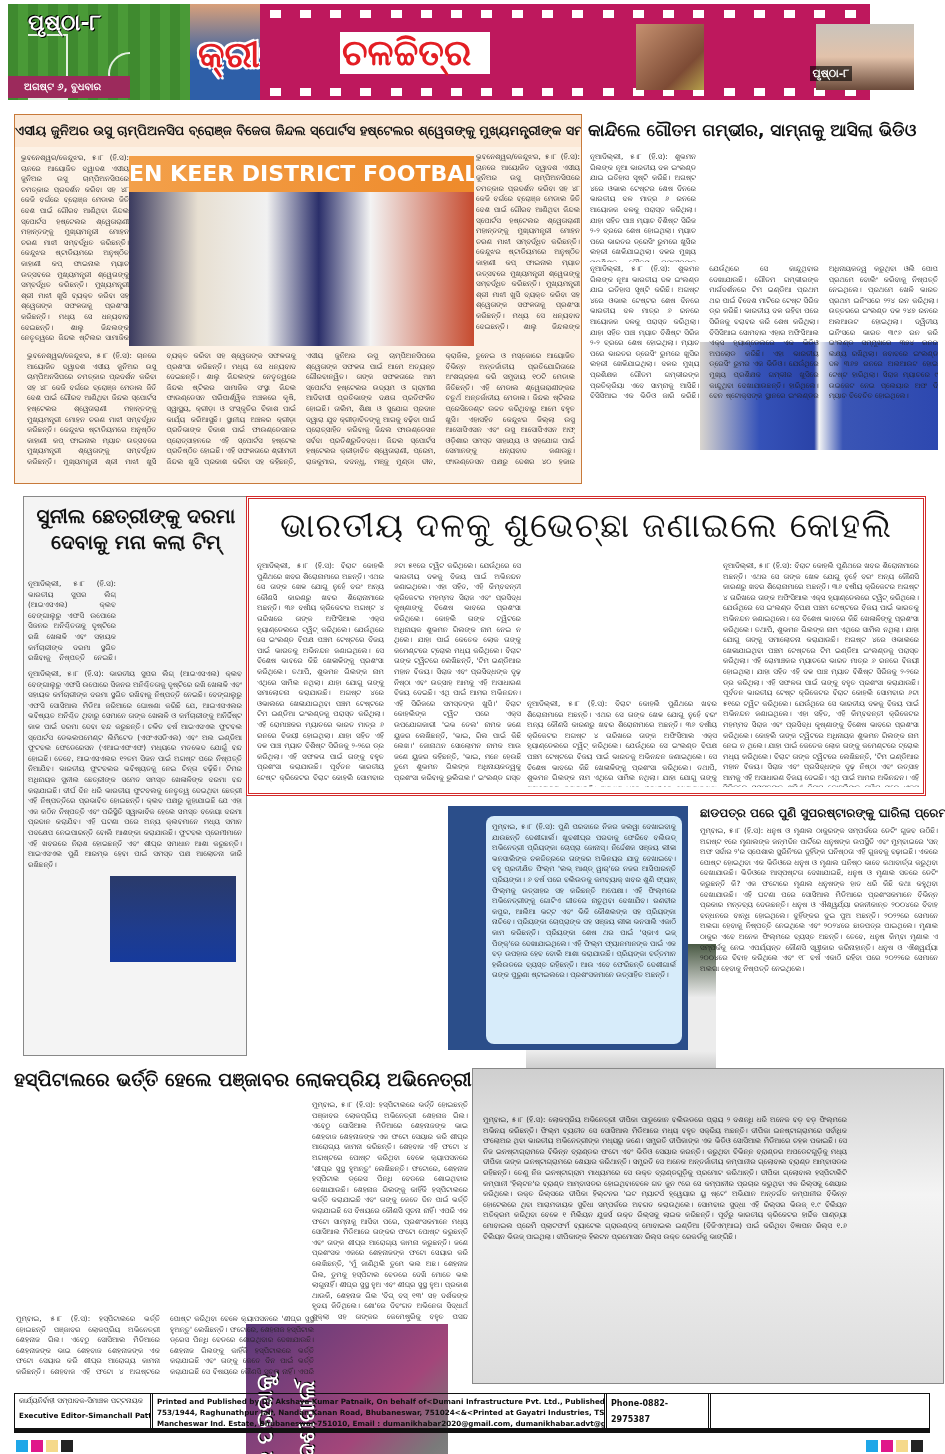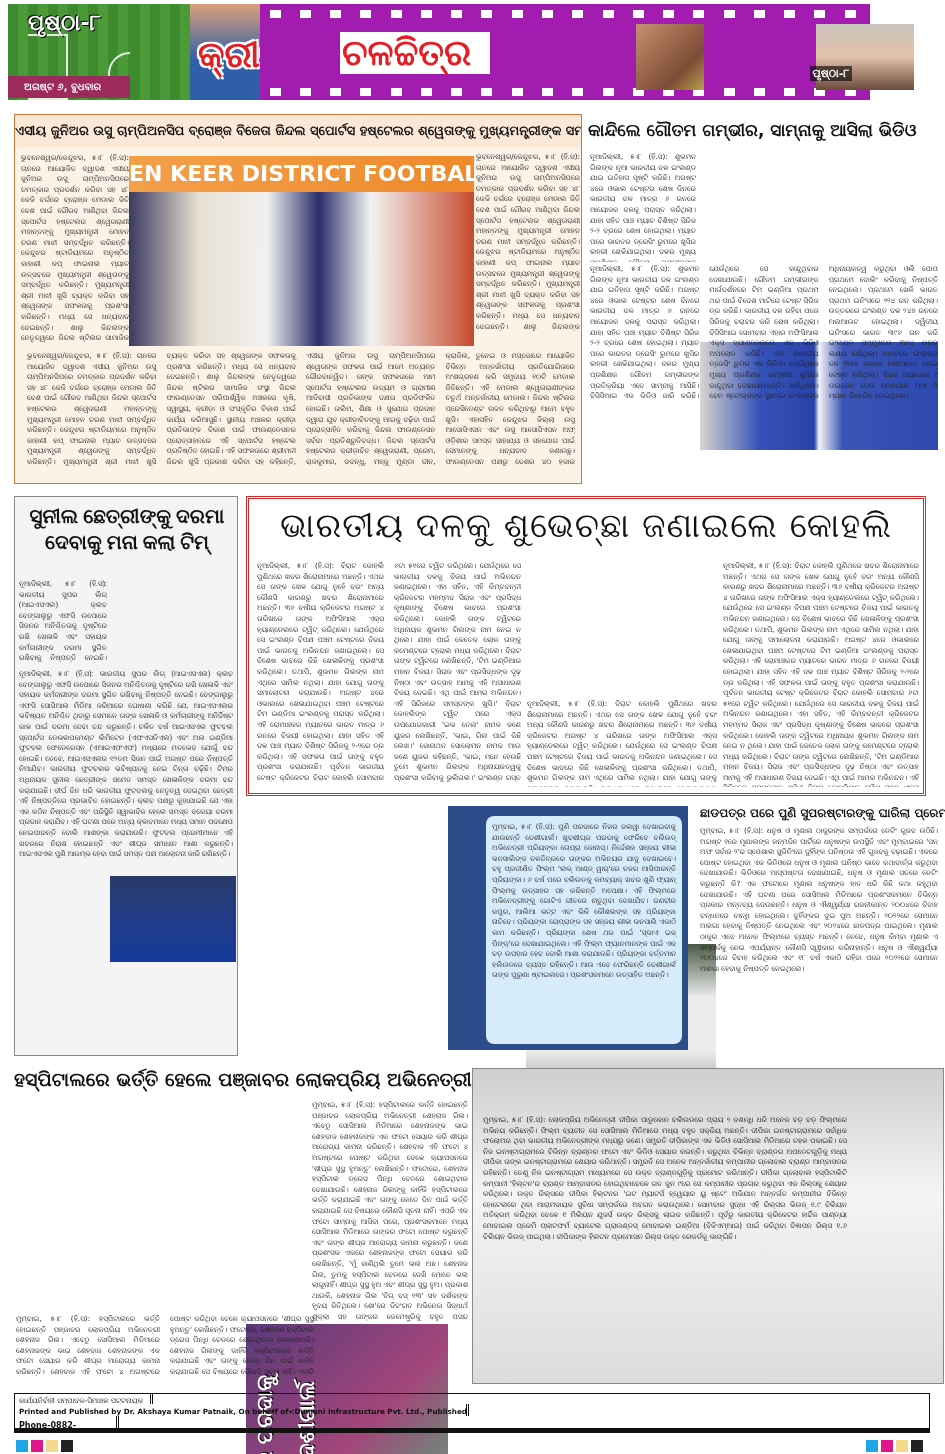--- a/index.html
+++ b/index.html
@@ -14,39 +14,39 @@
 
   
   #masthead { left: 8px; top: 4px; width: 918px; height: 96px; }
   .mh-field { position: absolute; left: 0; top: 0; width: 252px; height: 96px; background: repeating-linear-gradient(90deg,#3f8a2f 0 10px,#4a9a37 10px 20px); }
   .mh-field .line { position:absolute; border:2px solid rgba(255,255,255,0.85); }
   .mh-page { position:absolute; left: 20px; top: 6px; font-size: 22px; font-weight: bold; color: #fff; text-shadow: 1px 1px 0 #000,-1px -1px 0 #000; }
   .mh-date { position:absolute; left: 0; top: 72px; width: 122px; height: 22px; background: #9c2a5c; color: #fff; font-size: 10px; line-height: 22px; padding-left: 16px; font-weight: bold; }
   .mh-field2 { position:absolute; left: 122px; top: 0; width: 130px; height: 96px; background: repeating-linear-gradient(90deg,#3f8a2f 0 10px,#4a9a37 10px 20px); }
   .mh-cricketer { position:absolute; left: 182px; top: 0; width: 72px; height: 96px; background: linear-gradient(#d9a07a, #2e5fa8 60%, #2e5fa8); }
   .mh-krida { position:absolute; left: 190px; top: 30px; font-size: 36px; font-weight: bold; color: #e31e24; text-shadow: 2px 2px 0 #fff, -2px -2px 0 #fff, 2px -2px 0 #fff, -2px 2px 0 #fff; }
-  .mh-film { position:absolute; left: 252px; top: 0; width: 610px; height: 96px; background: #a21caf; }
+  .mh-film { position:absolute; left: 252px; top: 0; width: 610px; height: 96px; background: #be185d; }
   .sprocket-row { position:absolute; left: 0; width: 666px; height: 10px; display:flex; justify-content: space-around; }
   .sprocket-row span { width: 11px; height: 8px; background: #fff; display:block; }
   .mh-chalachitra { position:absolute; left: 80px; top: 28px; width: 150px; font-size: 36px; font-weight: bold; color: #e31e24; background: #fff; padding: 0 2px; }
   .mh-frame1 { position:absolute; left: 352px; top: 20px; width: 68px; height: 66px; background: linear-gradient(135deg,#c69170,#7d4b35 70%,#b5a04a); }
   .mh-frame4 { position:absolute; left: 584px; top: 20px; width: 70px; height: 66px; background: linear-gradient(#c9c4bc,#e2c2aa 50%,#6a4a3a); }
   .mh-page2 { position:absolute; right: 18px; top: 62px; color: #fff; font-size: 11px; font-weight: bold; background: rgba(0,0,0,0.6); padding: 1px 3px; }
 
   
   #s1 { left: 14px; top: 114px; width: 568px; height: 370px; border: 1px solid #c87a3a; background: #fdf2e6; }
   .s1-head { position:absolute; left: 0; top: 0; width: 566px; height: 32px; background: #fbe8d6; font-size: 13px; font-weight: bold; text-align: center; line-height: 32px; white-space: nowrap; overflow: hidden; }
   #s1-photo { left: 129px; top: 156px; width: 345px; height: 190px; background: linear-gradient(90deg,#3a3a5e 0%,#e7dfd1 20%,#f1f1f1 40%,#2b2f6a 55%,#f3f3f3 70%,#c64b2f 100%); }
 
   
   #s2-head { left: 588px; top: 120px; width: 350px; font-size: 17px; font-weight: bold; white-space: nowrap; }
   #s2-photo { left: 700px; top: 152px; width: 238px; height: 108px; background: linear-gradient(90deg,#d9d5cf 0%,#3552b8 25%,#2a43a8 48%,#f5f5f5 50%,#3a55b5 60%,#2d48b0 100%); }
 
   
-  #s3 { left: 14px; top: 496px; width: 224px; height: 560px; border: 1px solid #888; background: #f4f4f4; font-family: Liberation Serif, serif; }
+  #s3 { left: 23px; top: 496px; width: 224px; height: 560px; border: 1px solid #888; background: #f4f4f4; }
   .s3-head { position:absolute; left:6px; top:6px; width: 212px; font-size: 20px; font-weight: bold; text-align:center; line-height: 26px; }
   #s3-photo { left: 96px; top: 82px; width: 126px; height: 86px; background: linear-gradient(#2a3a6a,#1f3c8c 60%,#163a9c); }
 
   
   #s4 { left: 246px; top: 496px; width: 680px; height: 300px; border: 3px double #d32b2b; background: #fff; }
   .s4-head { position:absolute; left: 0; top: 6px; width: 674px; font-size: 34px; font-weight: normal; text-align: center; letter-spacing: 1px; }
   #s4-photo { left: 278px; top: 62px; width: 190px; height: 134px; background: linear-gradient(#4a5a44,#ececec 40%,#ececec 80%,#bbb); }
 
   
   #s5-photo { left: 246px; top: 806px; width: 202px; height: 244px; background: linear-gradient(135deg,#5a3a7a,#a3467a 50%,#7a7a7a 70%,#9a9a9a); }
@@ -58,21 +58,21 @@
   #s6-head { left: 700px; top: 806px; width: 240px; font-size: 12px; font-weight: bold; white-space: nowrap; }
 
   
   #s7-head { left: 14px; top: 1068px; width: 430px; font-size: 19px; font-weight: bold; white-space: nowrap; }
 
   
   #s8 { left: 472px; top: 1068px; width: 472px; height: 316px; background: linear-gradient(#cfcfcf,#f4f4f4 40%,#dcdcdc); border: 1px solid #888; }
   .s8-head { position:absolute; left: 8px; top: 8px; font-size: 22px; font-weight: bold; color: #e02020; text-shadow: 1px 1px 0 #fff, -1px -1px 0 #fff, 2px 2px 2px #555; white-space: nowrap; }
 
   
-  #footer { left: 14px; top: 1393px; width: 916px; height: 40px; border: 1px solid #111; border-bottom: 5px solid #111; display:flex; font-size: 7.2px; flex-direction: column; }
+  #footer { left: 14px; top: 1393px; width: 916px; height: 40px; border: 1px solid #111; border-bottom: 5px solid #111; display:flex; font-size: 7.2px; }
   .f-cell { padding: 2px 4px; border-right: 3px double #111; overflow:hidden; }
   .swatches { display:flex; gap: 3px; }
   .swatches span { width: 12px; height: 12px; display:block; }
 </style>
 </head>
 <body>
 
 <div id="masthead" class="abs">
   <div class="mh-field">
     <div class="line" style="left:20px;top:30px;width:40px;height:66px;border-left:none;"></div>

